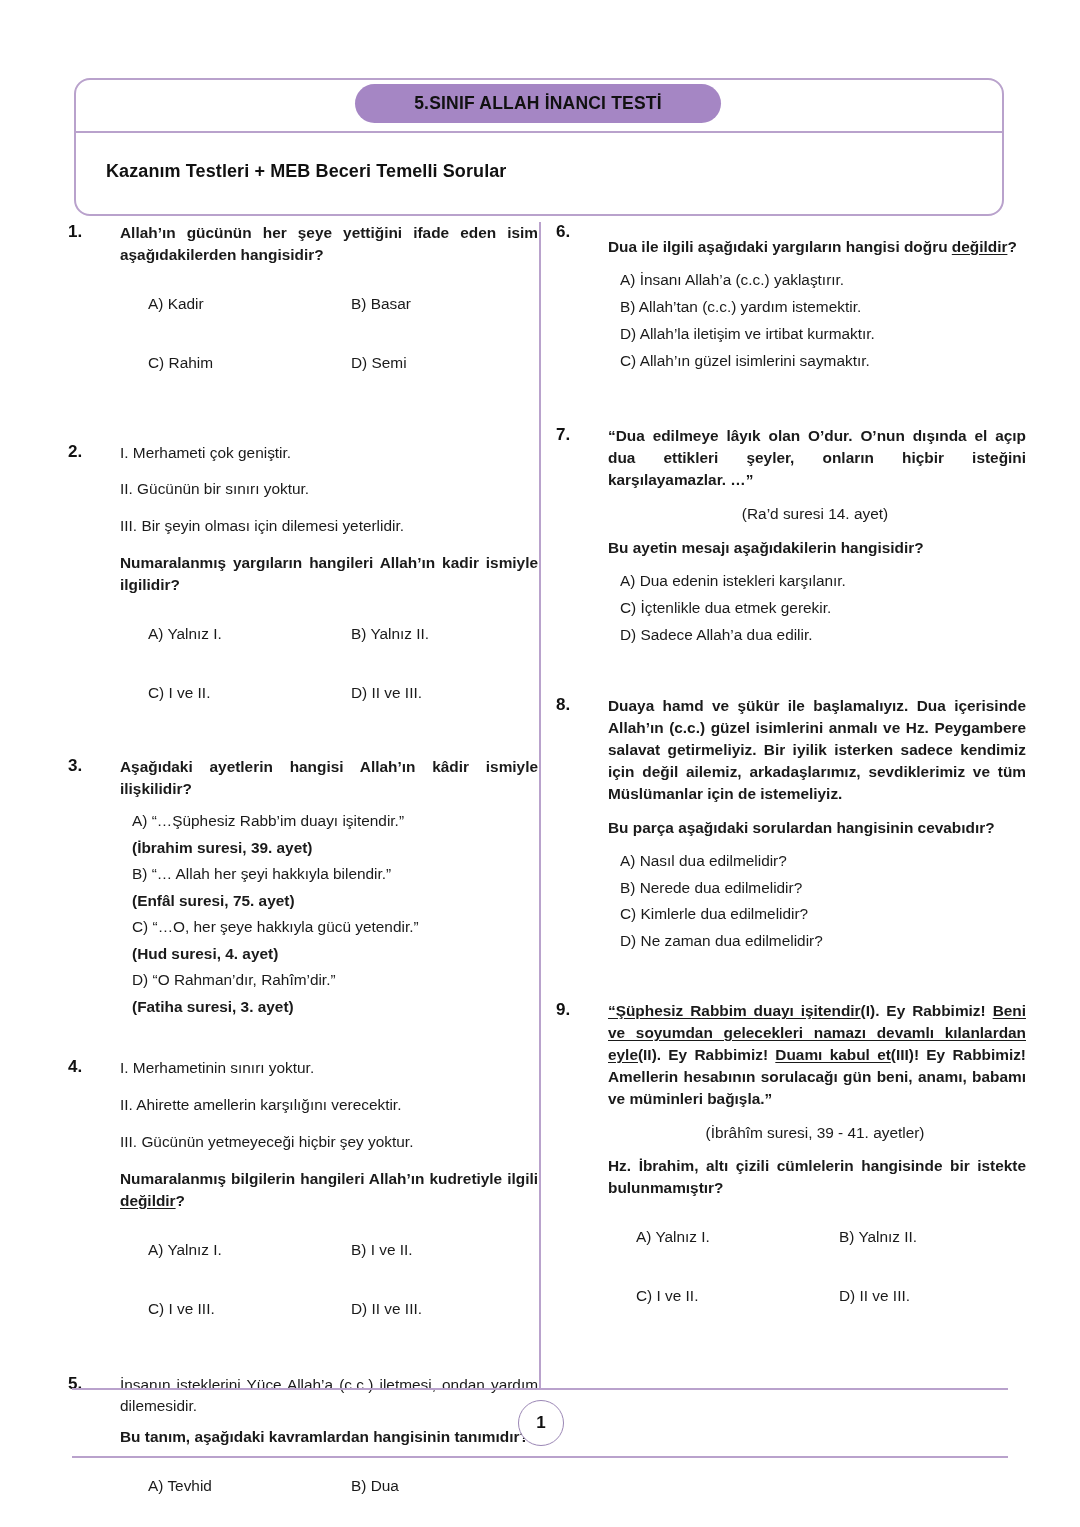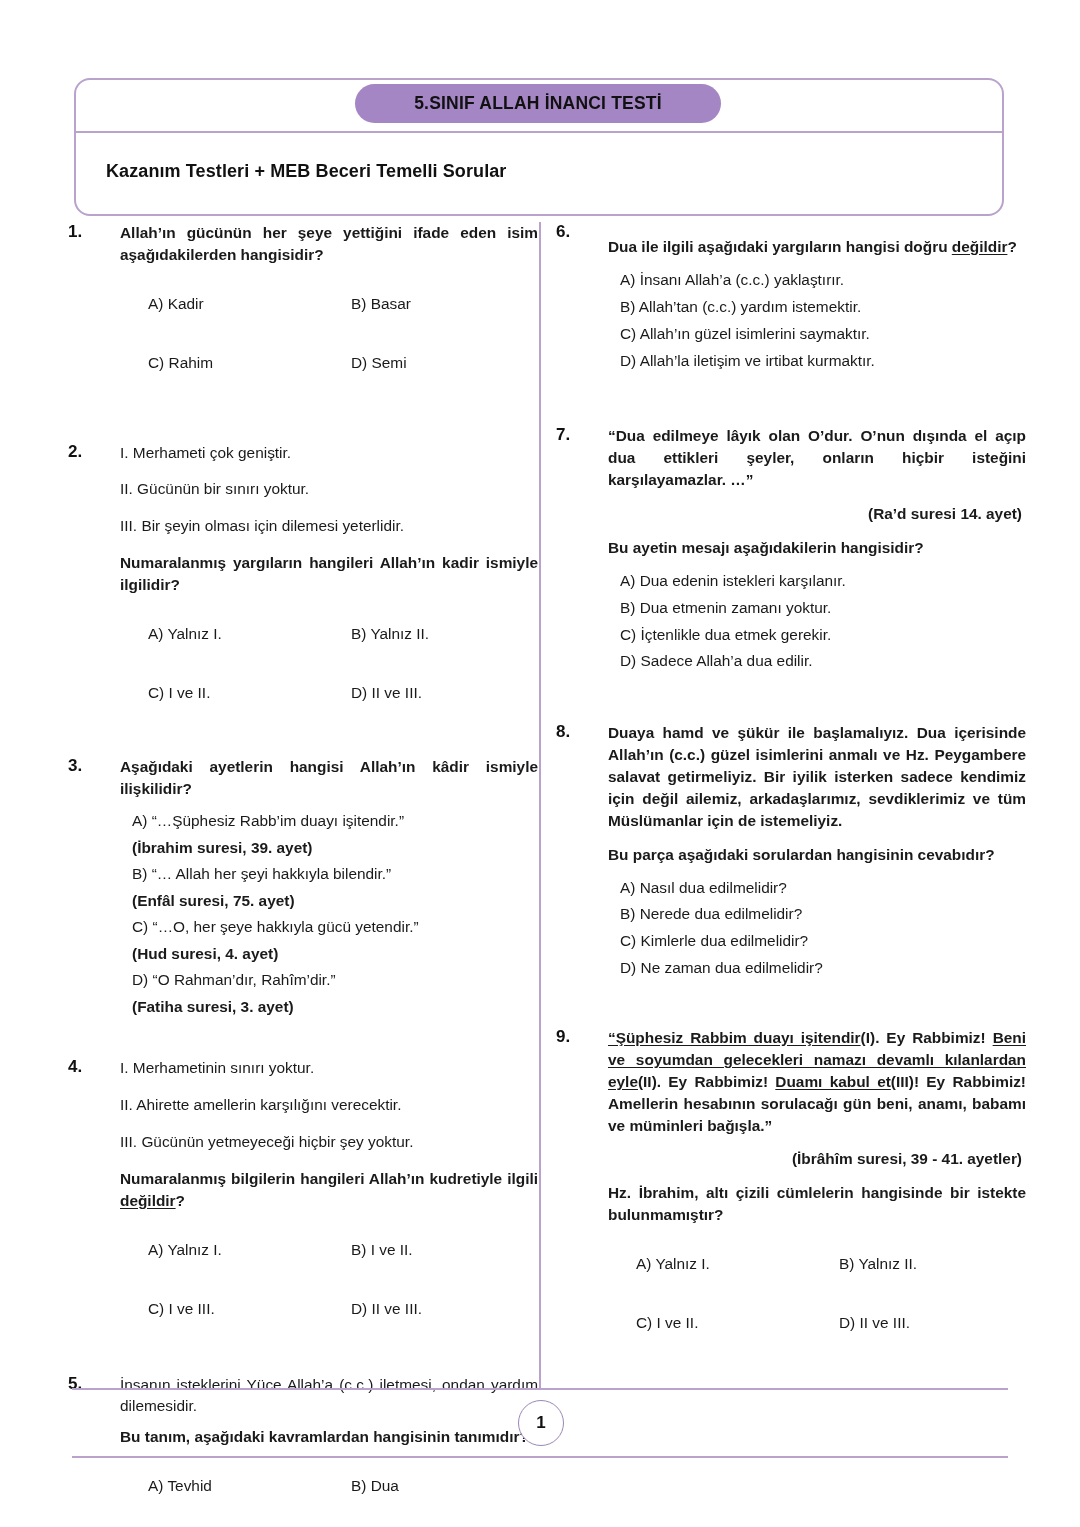--- a/index.html
+++ b/index.html
@@ -155,22 +155,22 @@
   .roman {
     font-weight: normal;
     margin: 0 0 15px 0;
   }
   .para {
     font-weight: bold;
     text-align: justify;
     margin: 0 0 12px 0;
   }
   .ref {
-    text-align: right;
-    font-weight: bold;
+    text-align: center;
+    font-weight: normal;
     margin: 0 4px 12px 0;
   }
   .opt-list {
     margin: 0;
     padding: 0 0 0 12px;
   }
   .opt {
     margin: 0 0 5px 0;
     font-weight: normal;
   }
@@ -288,35 +288,34 @@
 
   <div class="col col-right">
 
     <div class="q" style="margin-top:14px; margin-bottom:54px;">
       <div class="qnum" style="top:-14px;">6.</div>
       <div class="qbody">
         <p class="stem"><span>Dua ile ilgili aşağıdaki yargıların hangisi doğru </span><u>değildir</u><span>?</span></p>
         <div class="opt-list">
           <div class="opt">A) İnsanı Allah’a (c.c.) yaklaştırır.</div>
           <div class="opt">B) Allah’tan (c.c.) yardım istemektir.</div>
+          <div class="opt">D) Allah’la iletişim ve irtibat kurmaktır.</div>
           <div class="opt">C) Allah’ın güzel isimlerini saymaktır.</div>
-          <div class="opt">D) Allah’la iletişim ve irtibat kurmaktır.</div>
         </div>
       </div>
     </div>
 
     <div class="q" style="margin-bottom:50px;">
       <div class="qnum">7.</div>
       <div class="qbody">
         <p class="para">“Dua edilmeye lâyık olan O’dur. O’nun dışında el açıp dua ettikleri şeyler, onların hiçbir isteğini karşılayamazlar. …”</p>
         <p class="ref">(Ra’d suresi 14. ayet)</p>
         <p class="stem">Bu ayetin mesajı aşağıdakilerin hangisidir?</p>
         <div class="opt-list">
           <div class="opt">A) Dua edenin istekleri karşılanır.</div>
-          <div class="opt">B) Dua etmenin zamanı yoktur.</div>
           <div class="opt">C) İçtenlikle dua etmek gerekir.</div>
           <div class="opt">D) Sadece Allah’a dua edilir.</div>
         </div>
       </div>
     </div>
 
     <div class="q" style="margin-bottom:48px;">
       <div class="qnum">8.</div>
       <div class="qbody">
         <p class="para">Duaya hamd ve şükür ile başlamalıyız. Dua içerisinde Allah’ın (c.c.) güzel isimlerini anmalı ve Hz. Peygambere salavat getirmeliyiz. Bir iyilik isterken sadece kendimiz için değil ailemiz, arkadaşlarımız, sevdiklerimiz ve tüm Müslümanlar için de istemeliyiz.</p>

